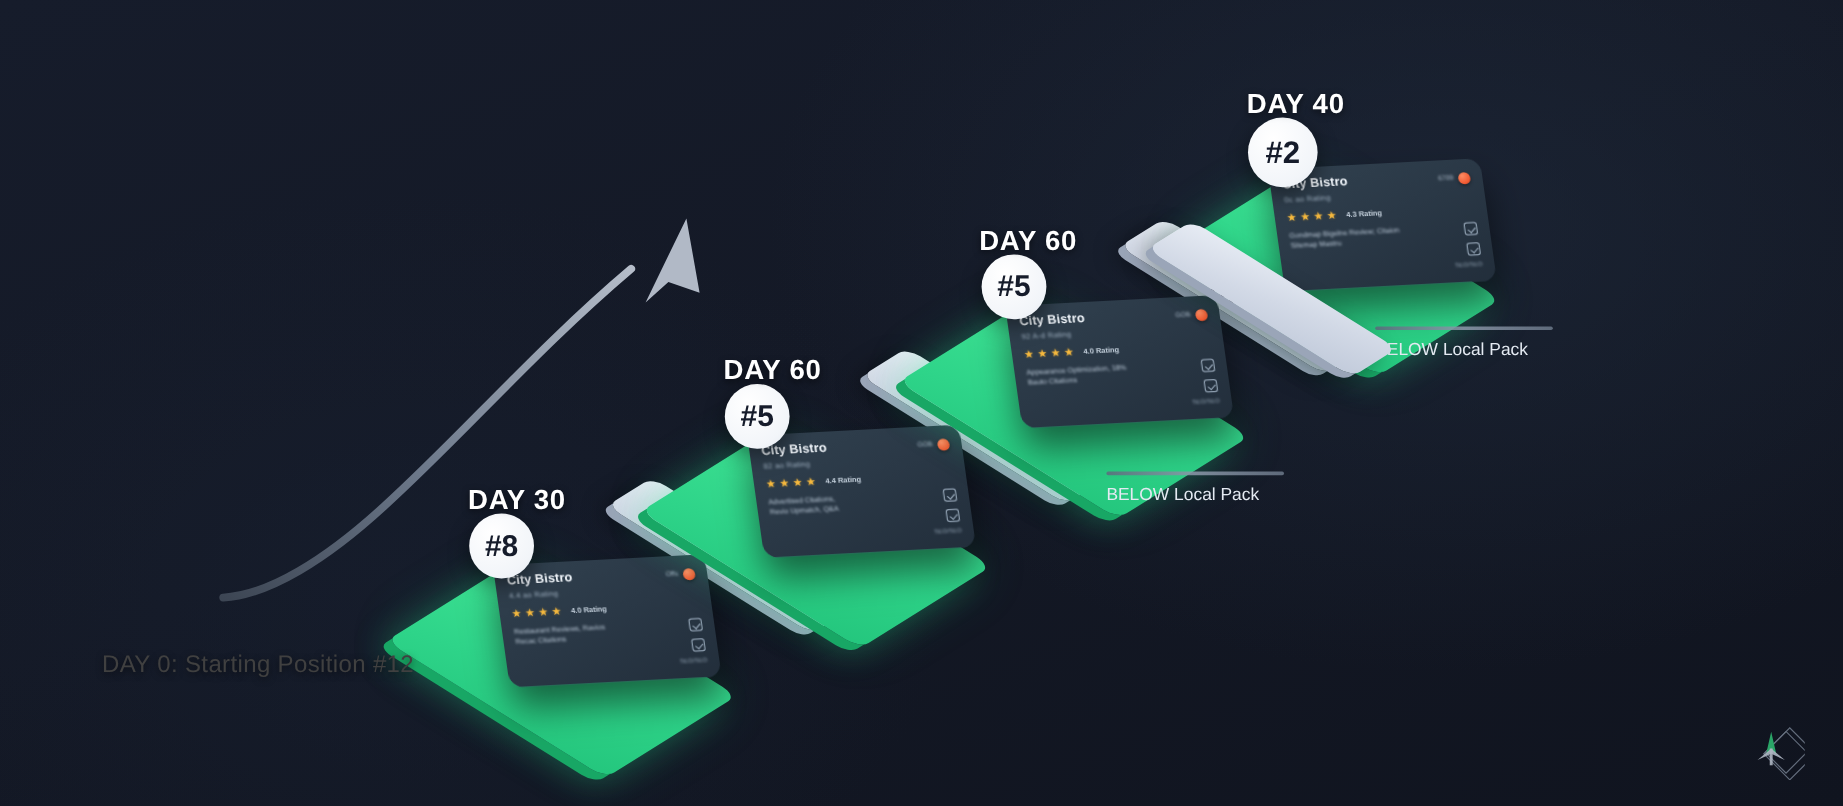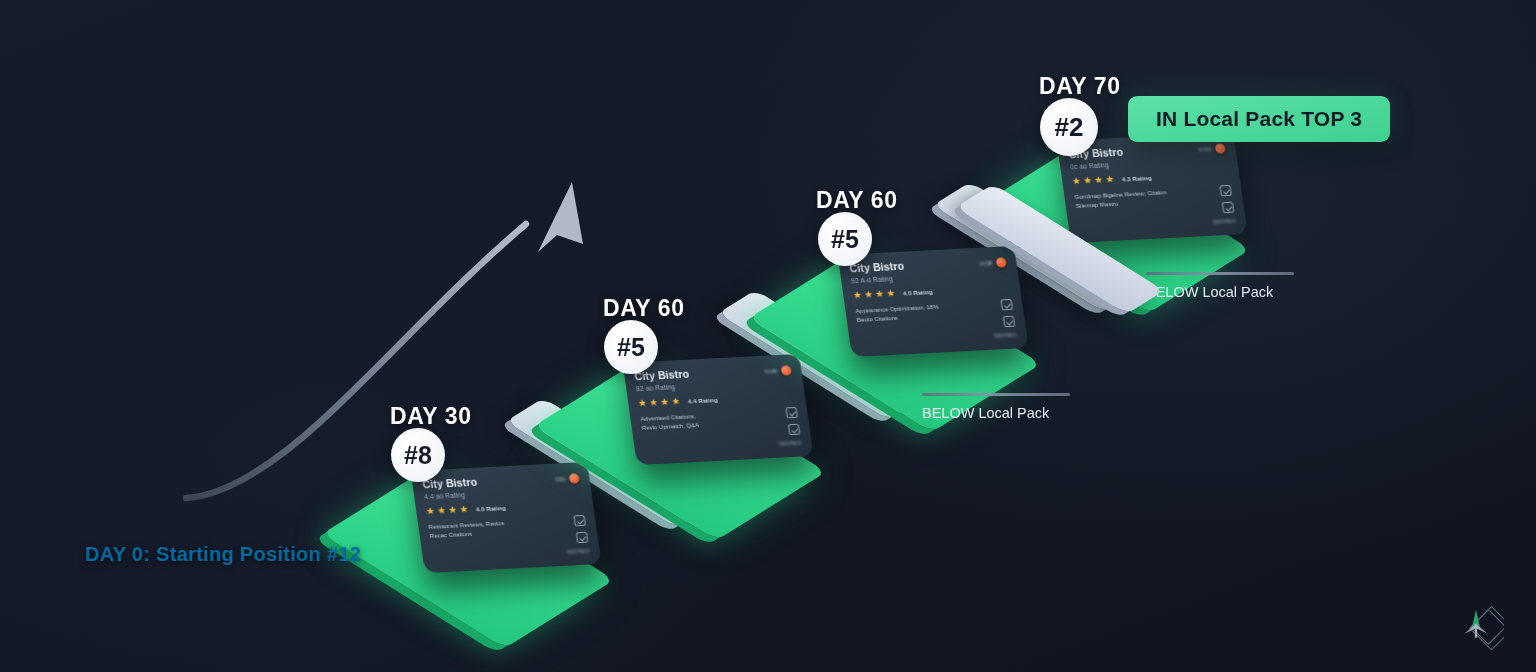--- a/index.html
+++ b/index.html
@@ -153,21 +153,21 @@
     background: linear-gradient(170deg, #5ee0a6 0%, #4bd89a 55%, #3fd091 100%);
     color: #131a27; font-weight: 800; font-size: 21px; letter-spacing: .2px;
     box-shadow: 0 8px 24px rgba(0,0,0,0.42), 0 0 26px rgba(70,215,155,0.18);
     white-space: nowrap;
     z-index: 42;
   }
 
   
   .start-cap {
     position: absolute;
-    color: #0369a1; font-weight: 700; font-size: 20px; letter-spacing: .3px;
+    color: #404040; font-weight: 400; font-size: 20px; letter-spacing: .3px;
     white-space: nowrap;
     text-shadow: 0 2px 6px rgba(0,0,0,0.55);
   }
 
   
   .logo { position: absolute; right: 32px; bottom: 22px; width: 56px; height: 56px; opacity: .85; }
 </style>
 </head>
 <body>
 
@@ -333,37 +333,36 @@
         </div>
         <div class="card-icons">
           <span class="ico"></span>
           <span class="ico"></span>
         </div>
       </div>
       <div class="card-foot">SEO/SEO</div>
     </div>
 
     <div class="rank r-lg" style="left:1040px; top:98px;">#2</div>
-    <div class="day-cap" style="left:1039px; top:73px;">DAY 70</div>
+    <div class="day-cap" style="left:1039px; top:73px;">DAY 40</div>
   </div>
 
   <div class="riser" style="left:962px; top:214px; z-index:3;"></div>
   <div class="riser-label" style="left:1006px; top:240px;">DAY 30</div>
 
   <div class="marker" style="left:922px; top:393px;">
     <div class="marker-line"></div>
     <div class="marker-text">BELOW Local Pack</div>
   </div>
 
   <div class="marker" style="left:1146px; top:272px;">
     <div class="marker-line"></div>
     <div class="marker-text">BELOW Local Pack</div>
   </div>
 
-  <div class="pill" style="left:1128px; top:96px;">IN Local Pack TOP 3</div>
 
   <div class="start-cap" style="left:85px; top:543px;">DAY 0: Starting Position #12</div>
 
   <svg class="logo" viewBox="0 0 64 64">
     <g fill="none" stroke="#93a0b2" stroke-width="1.1" opacity="0.75">
       <rect x="32" y="7" width="35" height="35" transform="rotate(45 32 32)"></rect>
       <rect x="32" y="12" width="28" height="28" transform="rotate(45 32 32)"></rect>
     </g>
     <path d="M32 18 L37 40 L32 36 L27 40 Z" fill="#2fbf74"></path>
     <path d="M19 45 L32 34 L45 45 L32 39 Z" fill="#c9d2de" opacity="0.9"></path>

